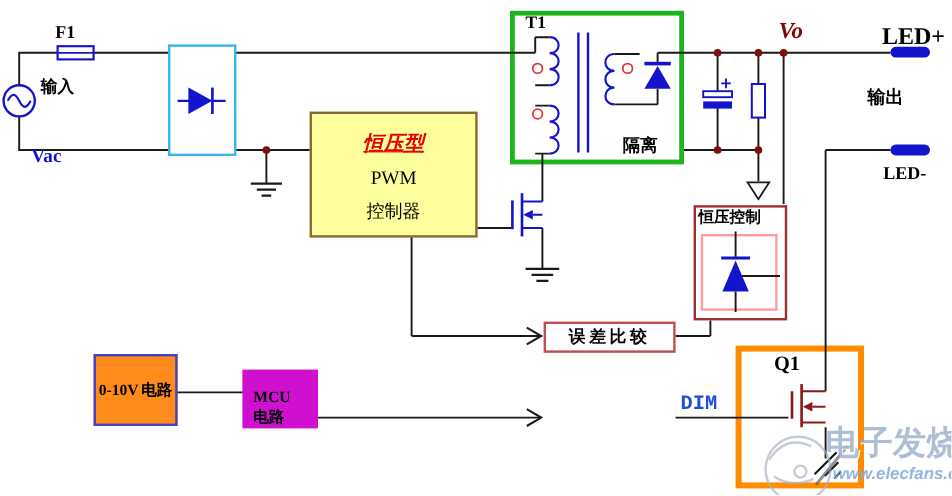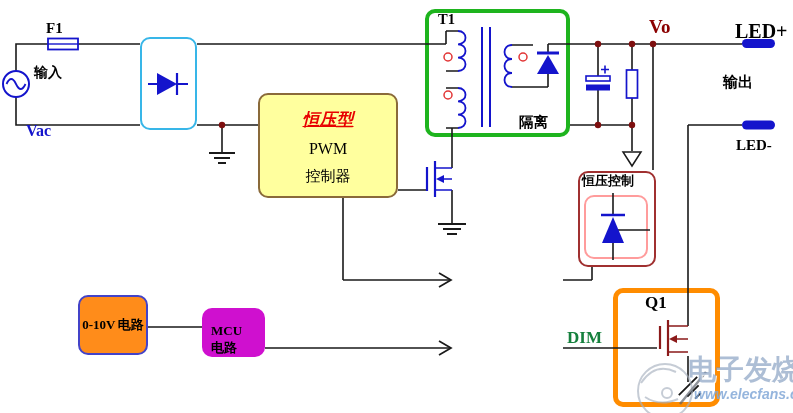--- a/index.html
+++ b/index.html
@@ -1,18 +1,18 @@
 <!DOCTYPE html>
 <html><head>
 <meta charset="utf-8">
 <style>
   html,body{margin:0;padding:0;background:#fff;}
   .stage{position:relative;width:793px;height:413px;background:#fff;overflow:hidden;
          font-family:"Liberation Sans",sans-serif;}
-  .box{position:absolute;box-sizing:border-box;z-index:1;border-radius:10px;}
+  .box{position:absolute;box-sizing:border-box;z-index:1;}
   .svglayer{position:absolute;left:0;top:0;z-index:2;pointer-events:none;}
   .lbl{position:absolute;white-space:nowrap;z-index:3;color:#000;font-weight:bold;line-height:1.1;}
   .serif{font-family:"Liberation Serif",serif;}
   .cn{font-family:"Liberation Sans",sans-serif;}
   .rect-box{left:140px;top:37px;width:57px;height:93px;border:2px solid #38b6e8;background:#fff;}
   .green-box{left:425px;top:9px;width:145px;height:128px;border:4px solid #1eb41e;background:#fff;}
   .pwm-box{left:258px;top:93px;width:140px;height:105px;background:#ffff9e;border:2px solid #8a6a3a;
            display:flex;flex-direction:column;align-items:center;padding-top:13px;gap:9px;}
   .pwm-type{color:#e80000;font-style:italic;text-decoration:underline;font-size:17px;font-weight:bold;}
   .pwm-name{font-size:16px;}
@@ -47,20 +47,23 @@
   <div class="box pwm-box">
     <span class="pwm-type serif">恒压型</span>
     <span class="pwm-name serif">PWM</span>
     <span class="pwm-ctrl cn">控制器</span>
   </div>
 
   <div class="box cv-box"></div>
   <div class="box cv-inner"></div>
   <div class="lbl cn cv-title">恒压控制</div>
 
+  <div class="box sig-box err-box">
+    <span>误差比较</span>
+  </div>
 
   <div class="box q1-box"></div>
 
   <div class="box v010-box">
     <span class="serif">0-10V</span>
     <span class="cn">电路</span>
   </div>
   <div class="box mcu-box">
     <span class="serif">MCU</span>
     <span class="cn">电路</span>
@@ -186,23 +189,23 @@
       <path d="M645 397 Q660 407 678 399" stroke="#a8b2c0" stroke-width="2"></path>
       <path d="M706 372 L680 404" stroke="#555b66" stroke-width="2.5"></path>
     </g>
   </svg>
 
   <div class="lbl serif" style="left:46px;top:20px;font-size:15px;">F1</div>
   <div class="lbl cn" style="left:34px;top:65px;font-size:14px;">输入</div>
   <div class="lbl serif" style="left:26px;top:83px;font-size:16px;color:#1414cc;margin-top:39px;">Vac</div>
   <div class="lbl serif" style="left:438px;top:12px;font-size:14.5px;">T1</div>
   <div class="lbl cn" style="left:519px;top:115px;font-size:14.5px;">隔离</div>
-  <div class="lbl serif" style="left:649px;top:17px;font-size:19px;color:#8b0000;">Vo</div>
+  <div class="lbl serif" style="left:649px;top:17px;font-size:19px;color:#8b0000;font-style:italic;">Vo</div>
   <div class="lbl serif" style="left:735px;top:20px;font-size:20px;">LED+</div>
   <div class="lbl cn" style="left:723px;top:74px;font-size:15px;">输出</div>
   <div class="lbl serif" style="left:736px;top:137px;font-size:15px;">LED-</div>
-  <div class="lbl serif" style="left:567px;top:329px;font-size:17px;color:#15803d;">DIM</div>
+  <div class="lbl serif" style="left:567px;top:329px;font-size:17px;color:#1d4ed8;font-family:Liberation Mono, monospace;">DIM</div>
   <div class="lbl serif" style="left:645px;top:294px;font-size:17px;">Q1</div>
 
   <div class="lbl wm-brand">电子发烧友</div>
   <div class="lbl wm-url">www.elecfans.com</div>
 
 </div>
 
 </body></html>

